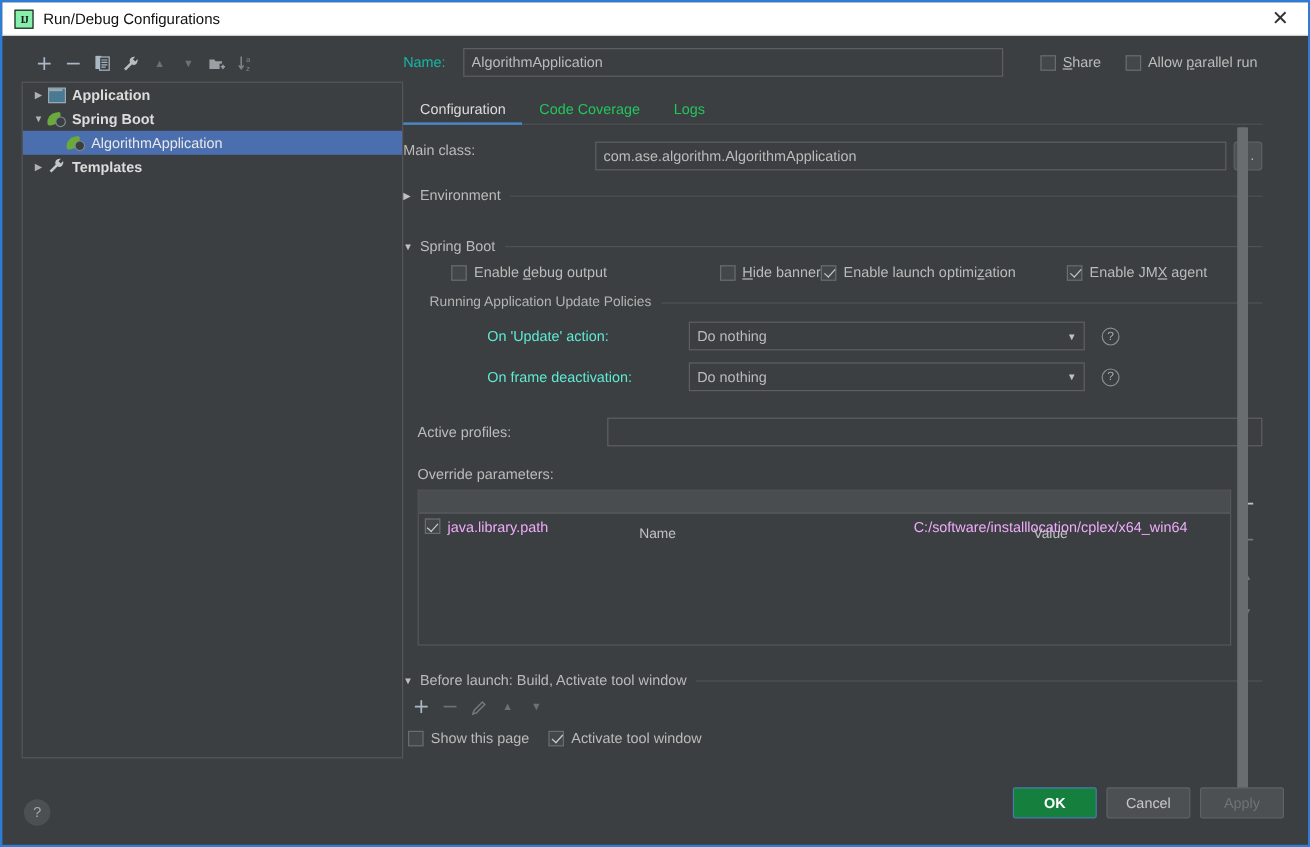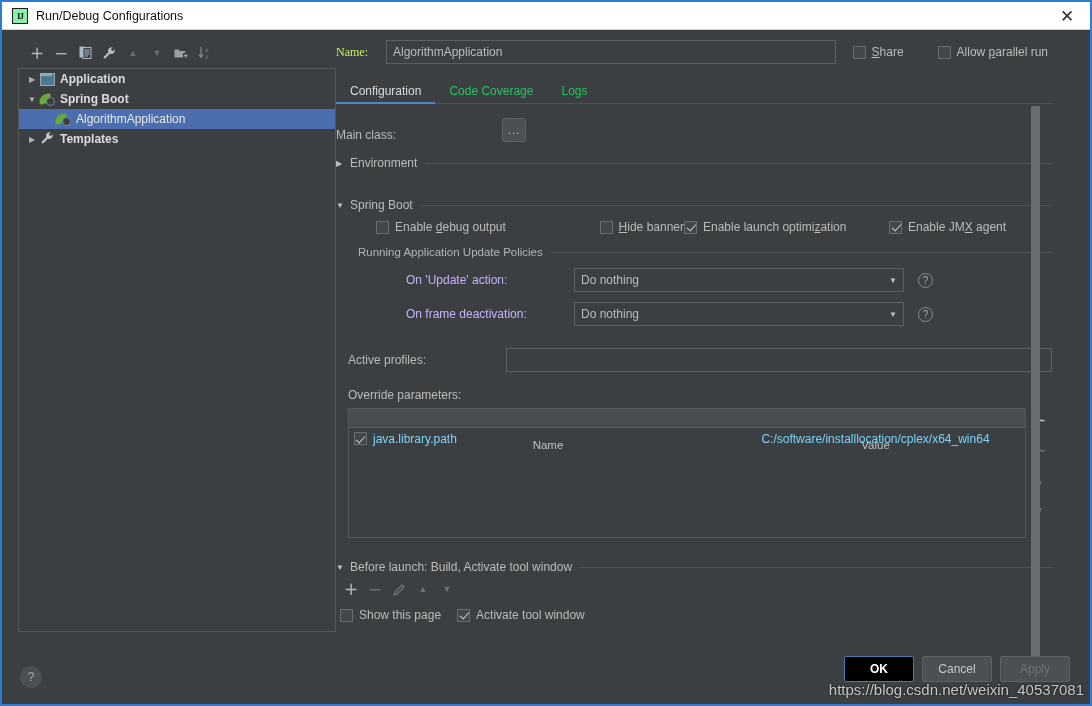--- a/index.html
+++ b/index.html
@@ -180,36 +180,36 @@
     display: flex; flex-direction: column;
     min-width: 0;
     padding-right: 30px;
     position: relative;
   }
   .name-row {
     display: flex; align-items: center;
     height: 24px;
     margin-bottom: 14px;
   }
-  .name-label { width: 50px; color: #bef264; font-family: Liberation Serif, serif; }
+  .name-label { width: 50px; color: #14b8a6; }
   .txtfield {
     background: #3c3f41;
     border: 1px solid #5e6060;
     color: #bbbbbb;
     height: 24px;
     line-height: 22px;
     padding: 0 6px;
     font-family: "Liberation Sans", sans-serif;
     font-size: 12px;
     outline: none;
   }
   .name-input { width: 450px; }
   .share-group {
     margin-left: auto;
-    display: flex; align-items: flex-end; gap: 34px;
+    display: flex; align-items: flex-end; gap: 20px;
     padding-right: 4px;
   }
 
   .cb {
     display: inline-flex; align-items: center;
     cursor: pointer;
     white-space: nowrap;
   }
   .cb .box {
     width: 13px; height: 13px;
@@ -253,21 +253,21 @@
     background: #4a88c7;
   }
 
   
   .content {
     flex: 1 1 auto;
     position: relative;
     padding-top: 14px;
     min-height: 0;
   }
-  .row { display: flex; align-items: flex-end; }
+  .row { display: flex; align-items: flex-start; }
 
   .mainclass-row { margin-bottom: 14px; }
   .mainclass-label { width: 160px; color: #bbbbbb; }
   .mainclass-input { flex: 1 1 auto; }
   .browse-btn {
     width: 24px; height: 24px;
     margin-left: 6px;
     background: #4c5052;
     border: 1px solid #5e6264;
     border-radius: 3px;
@@ -302,21 +302,21 @@
   }
   .cb-row .cb:nth-child(1) { width: 186px; justify-content: center; }
   .cb-row .cb:nth-child(2) { width: 150px; justify-content: flex-end; }
   .cb-row .cb:nth-child(3) { width: 205px; }
 
   .policy-row {
     display: flex; align-items: center;
     margin-top: 10px;
     padding-left: 58px;
   }
-  .policy-label { width: 168px; color: #c4b5fd; }
+  .policy-label { width: 168px; color: #5eead4; }
   .combo {
     width: 330px; height: 24px;
     background: #3c3f41;
     border: 1px solid #5e6060;
     display: flex; align-items: center;
     padding: 0 6px;
     color: #bbbbbb;
     cursor: pointer;
     position: relative;
   }
@@ -367,21 +367,21 @@
     cursor: pointer;
     margin-top: 36px;
   }
   .th.cb-col { width: 22px; }
   .th.name-col { width: 355px; }
   .th.value-col { flex: 1 1 auto; border-right: none; }
   .trow {
     display: flex; align-items: center;
     height: 21px;
   }
-  .td { display: flex; align-items: center; font-size: 12px; color: #7dd3fc; }
+  .td { display: flex; align-items: center; font-size: 12px; color: #f0abfc; }
   .td.cb-col { width: 22px; justify-content: center; }
   .td.name-col { width: 355px; padding-left: 2px; }
   .td.value-col { flex: 1 1 auto; justify-content: center; }
   .td .cb .box { margin-right: 0; }
 
   .table-side {
     width: 26px;
     display: flex; flex-direction: column; align-items: center;
     padding-top: 2px;
     gap: 10px;
@@ -463,21 +463,21 @@
     border: 1px solid #5e6264;
     background: #4c5052;
     color: #c8c8c8;
     font-size: 12px;
     display: flex; align-items: center; justify-content: center;
     cursor: pointer;
     border-radius: 2px;
     font-family: "Liberation Sans", sans-serif;
   }
   .btn.primary {
-    background: #000000;
+    background: #15803d;
     border-color: #4a7ab0;
     color: #ffffff;
     font-weight: bold;
   }
   .btn.disabled { color: #6f7375; }
 
   .watermark {
     position: absolute;
     right: 6px; bottom: 6px;
     color: #c9c9c9;
@@ -597,20 +597,21 @@
       <div class="tabs">
         <div class="tab active">Configuration</div>
         <div class="tab">Code Coverage</div>
         <div class="tab">Logs</div>
       </div>
 
       <div class="content">
 
         <div class="row mainclass-row">
           <div class="mainclass-label">Main class:</div>
+          <input class="txtfield mainclass-input" type="text" value="com.ase.algorithm.AlgorithmApplication" style="">
           <div class="browse-btn">...</div>
         </div>
 
         <div class="sec">
           <span class="tri">▶</span>
           <span class="sec-title">Environment</span>
           <span class="rule"></span>
         </div>
 
         <div class="sec" style="margin-top:28px;">
@@ -735,15 +736,14 @@
     </div>
   </div>
 
   <div class="footer">
     <div class="help-round">?</div>
     <div class="btn-group">
       <div class="btn primary">OK</div>
       <div class="btn">Cancel</div>
       <div class="btn disabled">Apply</div>
     </div>
-    <div class="watermark">https://blog.csdn.net/weixin_40537081</div>
   </div>
 </div>
 
 </body></html>

